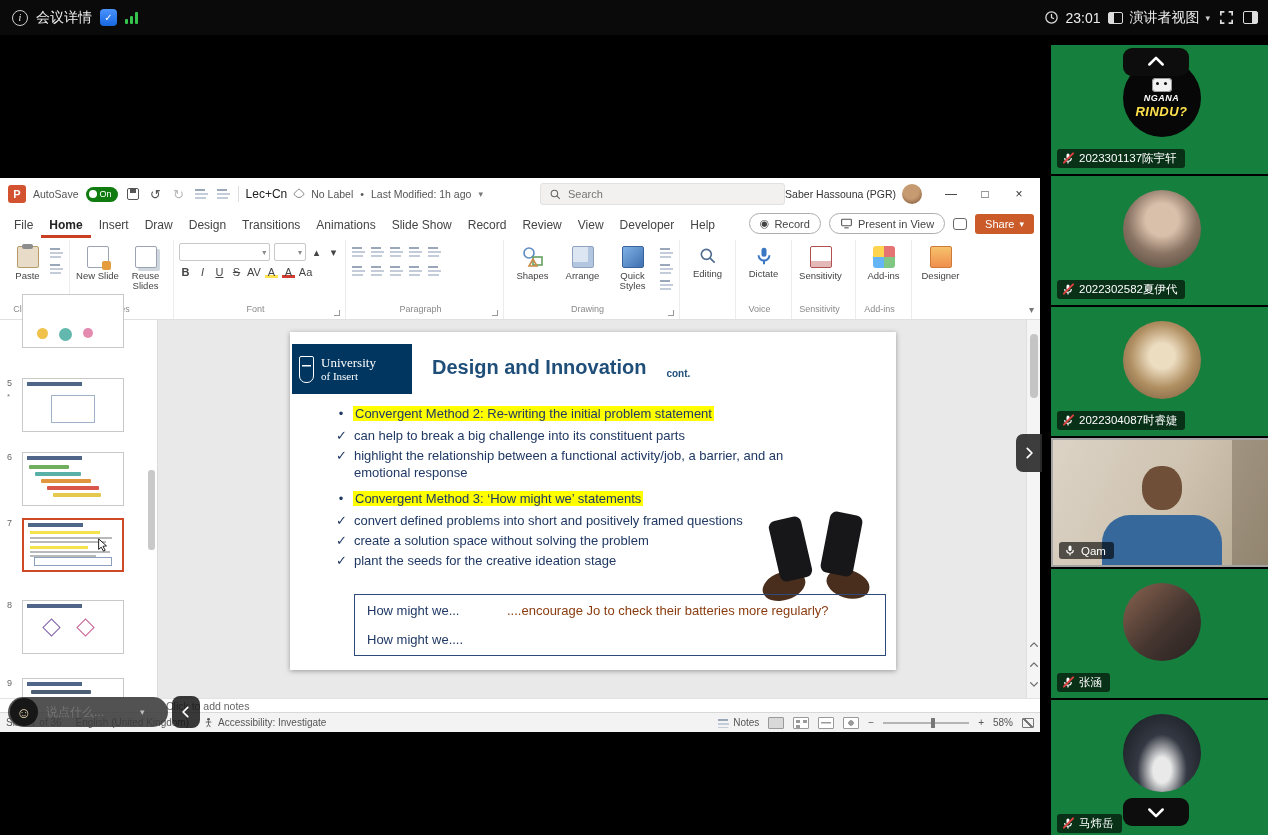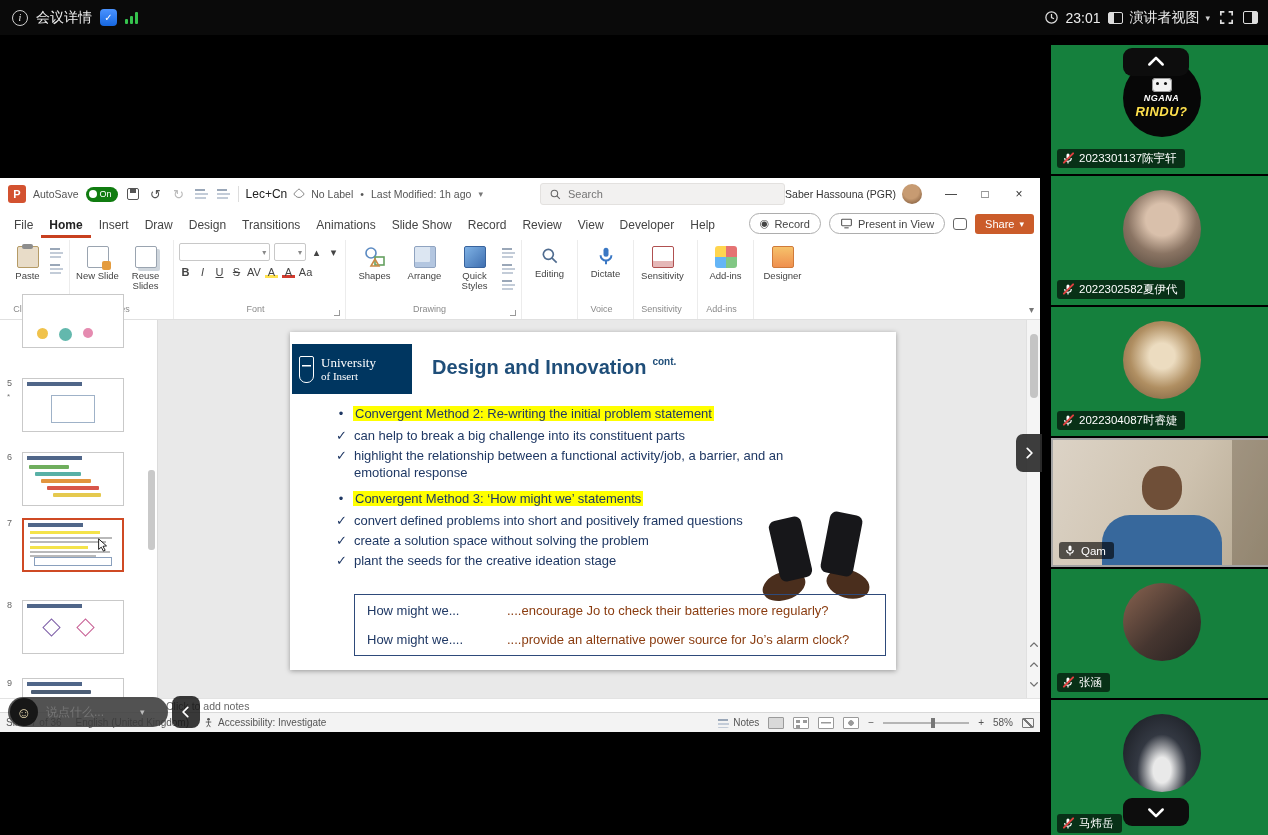--- a/index.html
+++ b/index.html
@@ -121,21 +121,21 @@
 
 
 #slide{position:absolute;left:132px;top:12px;width:606px;height:338px;background:#ffffff;
   box-shadow:0 1px 5px rgba(0,0,0,.35)}
 #glasgow{position:absolute;left:2px;top:12px;width:120px;height:50px;background:#003660;color:#fff;
   display:flex;align-items:center;gap:7px;padding-left:7px;font-family:"Liberation Serif",serif}
 .crest{width:15px;height:27px;border:1.4px solid #fff;border-radius:2px 2px 7px 7px;
   background:linear-gradient(#fff 0 0) 50% 35%/9px 1.5px no-repeat}
 #glasgow .l1{font-size:13px;line-height:14px}
 #glasgow .l2{font-size:11px;line-height:12px}
-#slide-title{position:absolute;left:142px;top:24px;display:flex;align-items:flex-start;gap:6px;color:#1f4e79}
+#slide-title{position:absolute;left:142px;top:24px;display:flex;align-items:flex-end;gap:20px;color:#1f4e79}
 #slide-title .main{font-size:20px;font-weight:bold}
 #slide-title .suffix{font-size:10px;font-weight:bold}
 #slide-content{position:absolute;left:46px;top:70px;width:500px;color:#1f3864;font-size:13px;line-height:17px}
 .srow{display:flex;gap:7px;margin-bottom:3px}
 .srow .mk{flex:0 0 10px;text-align:center}
 .srow.blt{margin-top:3px;margin-bottom:5px}
 .srow.blt2{margin-top:9px}
 .hlt{background:#ffff00;padding:0 2px}
 #phones{position:absolute;left:468px;top:178px;width:118px;height:92px}
 .hand{position:absolute;width:44px;height:28px;background:#4a2e1d;border-radius:50%}
@@ -414,20 +414,39 @@
               <span class="fbtn i">I</span>
               <span class="fbtn u">U</span>
               <span class="fbtn s">S</span>
               <span class="fbtn">AV</span>
               <span class="fbtn hl">A</span>
               <span class="fbtn fc">A</span>
               <span class="fbtn">Aa</span>
             </div>
           </div>
           <div class="rg-label"><span>Font</span><span class="dlg"></span></div>
+        </div>
+        <div class="rgroup" style="width:158px">
+          <div class="rg-content" style="flex-direction:column;gap:6px;padding-top:3px">
+            <div class="fontrow">
+              <span class="mi"></span>
+              <span class="mi"></span>
+              <span class="mi"></span>
+              <span class="mi"></span>
+              <span class="mi"></span>
+            </div>
+            <div class="fontrow">
+              <span class="mi"></span>
+              <span class="mi"></span>
+              <span class="mi"></span>
+              <span class="mi"></span>
+              <span class="mi"></span>
+            </div>
+          </div>
+          <div class="rg-label"><span>Paragraph</span><span class="dlg"></span></div>
         </div>
         <div class="rgroup" style="width:176px">
           <div class="rg-content">
             <span class="bigbtn">
               <svg class="ico" width="22" height="22">
                   <circle cx="7" cy="7" r="5" fill="none" stroke="#5b8ac2" stroke-width="1.6"></circle>
                   <rect x="11" y="11" width="9" height="8" fill="none" stroke="#64a05f" stroke-width="1.6"></rect>
                   <path d="M7 20l4-7 4 7z" fill="none" stroke="#c98b46" stroke-width="1.6"></path>
                 </svg>
               <span>Shapes</span>
@@ -605,21 +624,20 @@
               <span class="phone p1"><span class="scr"></span></span>
               <span class="phone p2"><span class="scr"></span></span>
             </div>
             <div id="hmw-table">
               <div class="hmw-row">
                 <span class="hmw-q">How might we...</span>
                 <span class="hmw-a">....encourage Jo to check their batteries more regularly?</span>
               </div>
               <div class="hmw-row">
                 <span class="hmw-q">How might we....</span>
-                <span class="hmw-a">....provide an alternative power source for Jo’s alarm clock?</span>
               </div>
             </div>
           </div>
           <div id="escroll">
             <span class="sthumb"></span>
             <span class="sb-btn" style="bottom:46px">
                 <svg class="ico" width="10" height="10">
                   <use href="#i-chev-up"></use>
                 </svg>
               </span>

